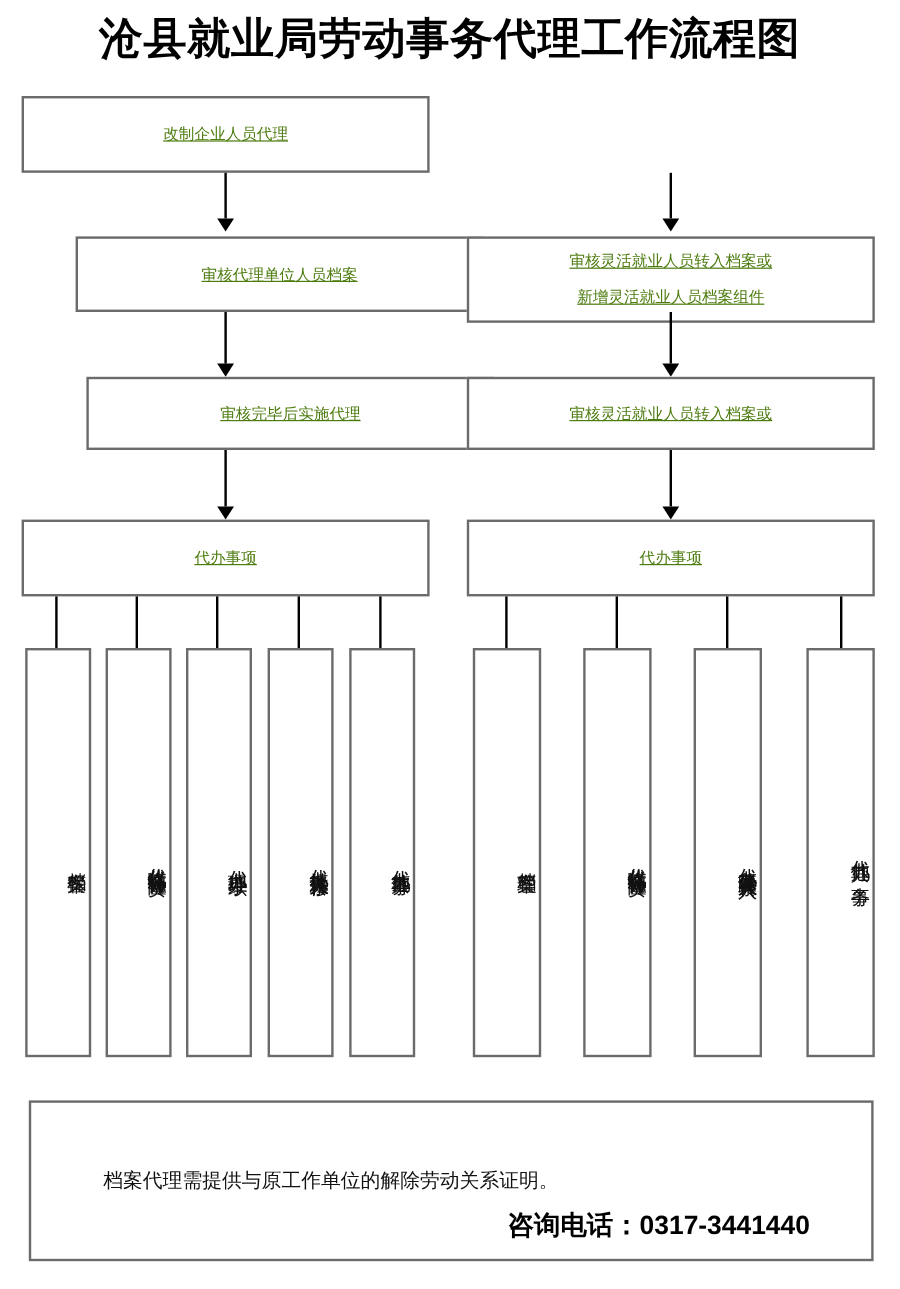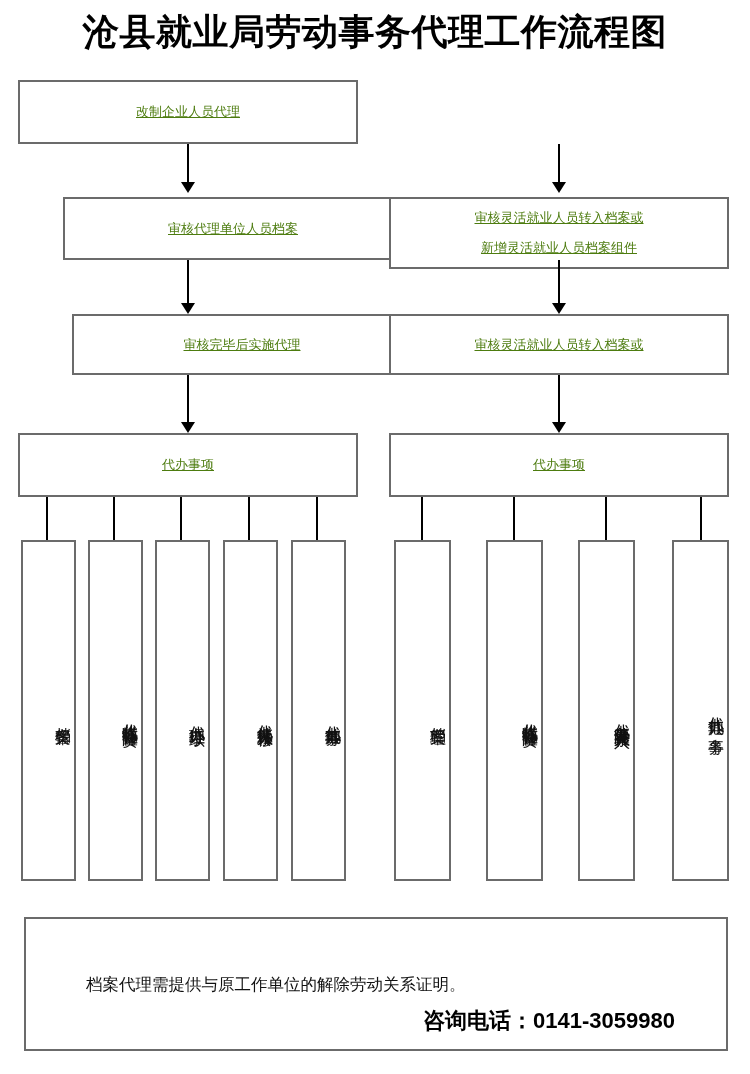--- a/index.html
+++ b/index.html
@@ -213,15 +213,15 @@
   <div class="leaf" style="left:578px; top:540px; width:57px; height:341px;">
     <span class="leaf-label">代办养老保险关系转入</span>
   </div>
   <div class="leaf" style="left:672px; top:540px; width:57px; height:341px;">
     <span class="leaf-label">代办其他 事务</span>
   </div>
 
   <div class="footer-box" style="left:24px; top:917px; width:704px; height:134px;">
   </div>
   <div class="footer-line" style="left:86px; top:971px;">档案代理需提供与原工作单位的解除劳动关系证明。</div>
-  <div class="footer-phone" style="left:423px; top:1006px;">咨询电话：0141-3059980</div>
+  <div class="footer-phone" style="left:423px; top:1006px;">咨询电话：0317-3441440</div>
 
 </div>
 
 </body></html>

